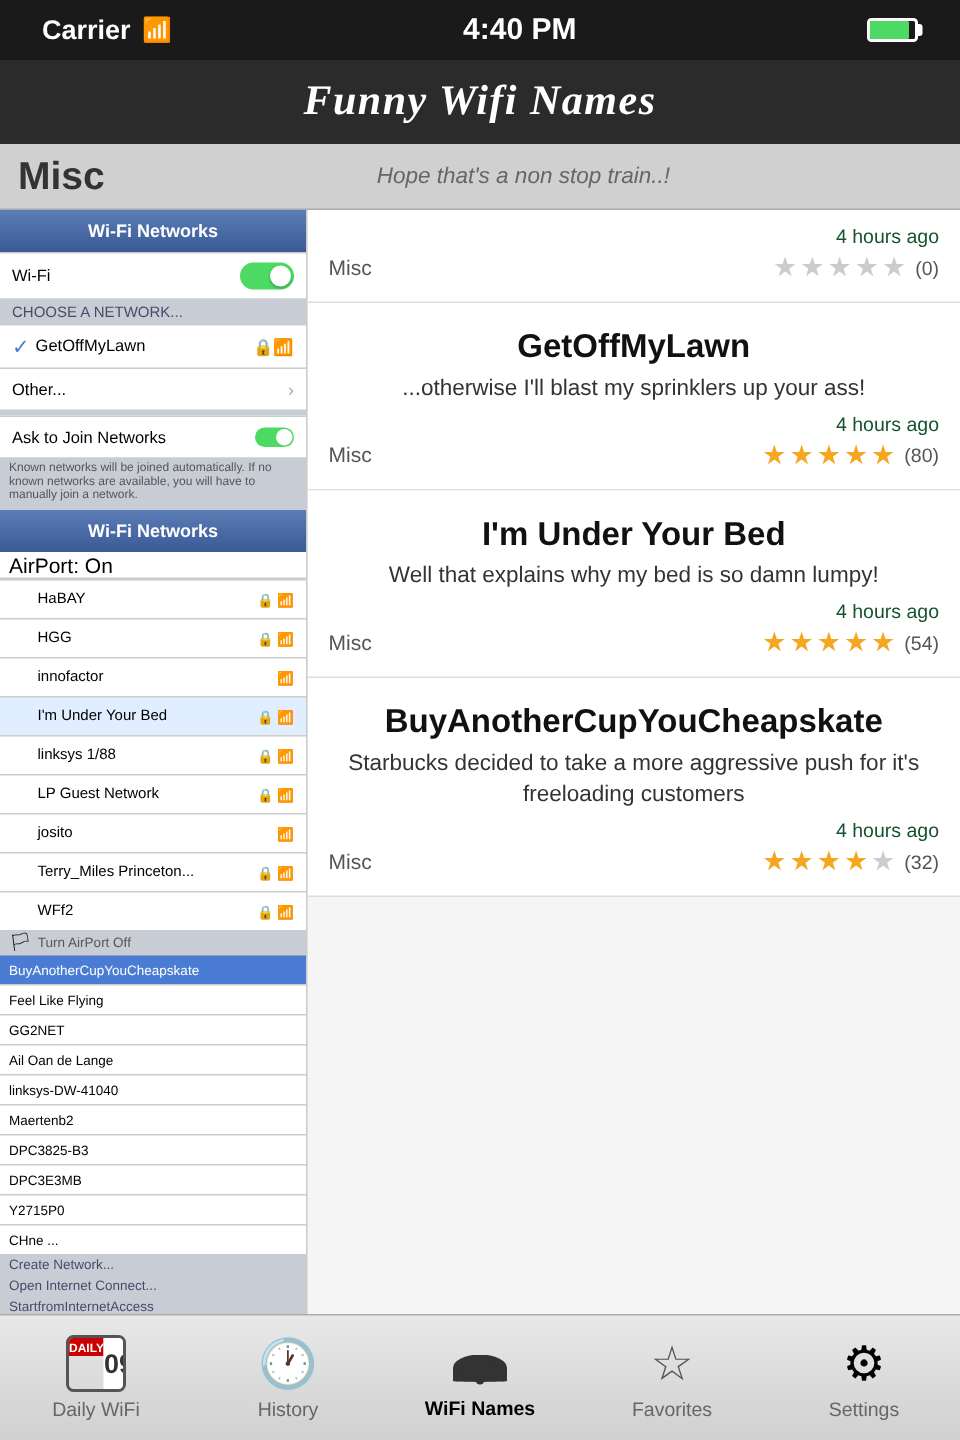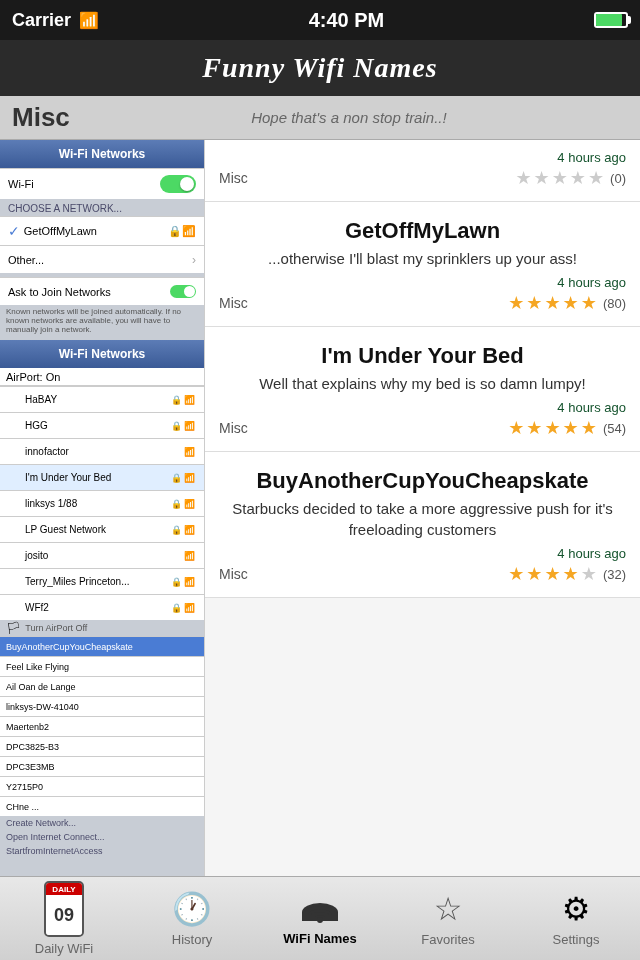--- a/index.html
+++ b/index.html
@@ -13,21 +13,21 @@
       position: relative;
     }
 
     
     .status-bar {
       background: #1a1a1a;
       height: 40px;
       display: flex;
       align-items: center;
       justify-content: space-between;
-      padding: 0 12px;
+      padding: 0 28px;
       color: #fff;
       font-size: 18px;
       font-weight: 600;
     }
     .status-left { display: flex; align-items: center; gap: 8px; }
     .wifi-icon { font-size: 16px; }
     .status-time { flex: 1; text-align: center; font-size: 20px; font-weight: 600; }
     .battery {
       width: 34px; height: 16px; border: 2px solid #fff; border-radius: 3px;
       position: relative; display: flex; align-items: center;
@@ -258,25 +258,25 @@
       display: flex;
       flex-direction: column;
       align-items: center;
       justify-content: center;
       gap: 4px;
       height: 100%;
       cursor: pointer;
     }
     .tab-item .tab-label { color: #666; font-size: 13px; }
     .tab-calendar-icon {
-      width: 40px; height: 56px;
+      width: 40px; height: 38px;
       border: 2px solid #555;
       border-radius: 5px;
       display: flex;
-      flex-direction: column;
+      flex-direction: row;
       overflow: hidden;
     }
     .tab-calendar-top {
       background: #c00;
       height: 12px;
       display: flex;
       align-items: center;
       justify-content: center;
       color: #fff;
       font-size: 8px;
@@ -370,21 +370,21 @@
       <div class="ios-cell" style="margin-top:4px">
         <span>Ask to Join Networks</span>
         <div class="ios-small-toggle"></div>
       </div>
       <div style="font-size:8px;color:#555;padding:2px 6px;background:#c8cdd5">Known networks will be joined automatically. If no known networks are available, you will have to manually join a network.</div>
 
       <div class="second-settings">
         <div class="ios-nav-bar">
           <span>Wi-Fi Networks</span>
         </div>
-        <div style="display:flex;background:#fff;border-bottom:1px solid #ccc;height:18px;align-items:center;padding:0 6px;font-size:11px">
+        <div style="display:flex;background:#fff;border-bottom:1px solid #ccc;height:18px;align-items:center;padding:0 6px;font-size:14px">
           <span>AirPort: On</span>
         </div>
 
         <div class="bottom-wifi-list">
           <div class="network-row">
               <span class="net-name">HaBAY</span>
               <div class="net-icons">
                 <span>🔒</span>
                 <span style="color:#4a7cd4">📶</span>
               </div>
@@ -446,20 +446,21 @@
         </div>
 
         <div style="background:#c8cdd5;height:16px;display:flex;align-items:center;padding:0 6px;gap:4px">
           <span style="font-size:12px">🏳</span>
           <span style="font-size:9px;color:#555">Turn AirPort Off</span>
         </div>
 
         <div class="bottom-wifi-list">
           <div class="bottom-net selected">BuyAnotherCupYouCheapskate</div>
           <div class="bottom-net">Feel Like Flying</div>
+          <div class="bottom-net">GG2NET</div>
           <div class="bottom-net">Ail Oan de Lange</div>
           <div class="bottom-net">linksys-DW-41040</div>
           <div class="bottom-net">Maertenb2</div>
           <div class="bottom-net">DPC3825-B3</div>
           <div class="bottom-net">DPC3E3MB</div>
           <div class="bottom-net">Y2715P0</div>
           <div class="bottom-net">CHne ...</div>
         </div>
         <div class="bottom-section">Create Network...</div>
         <div class="bottom-section">Open Internet Connect...</div>

